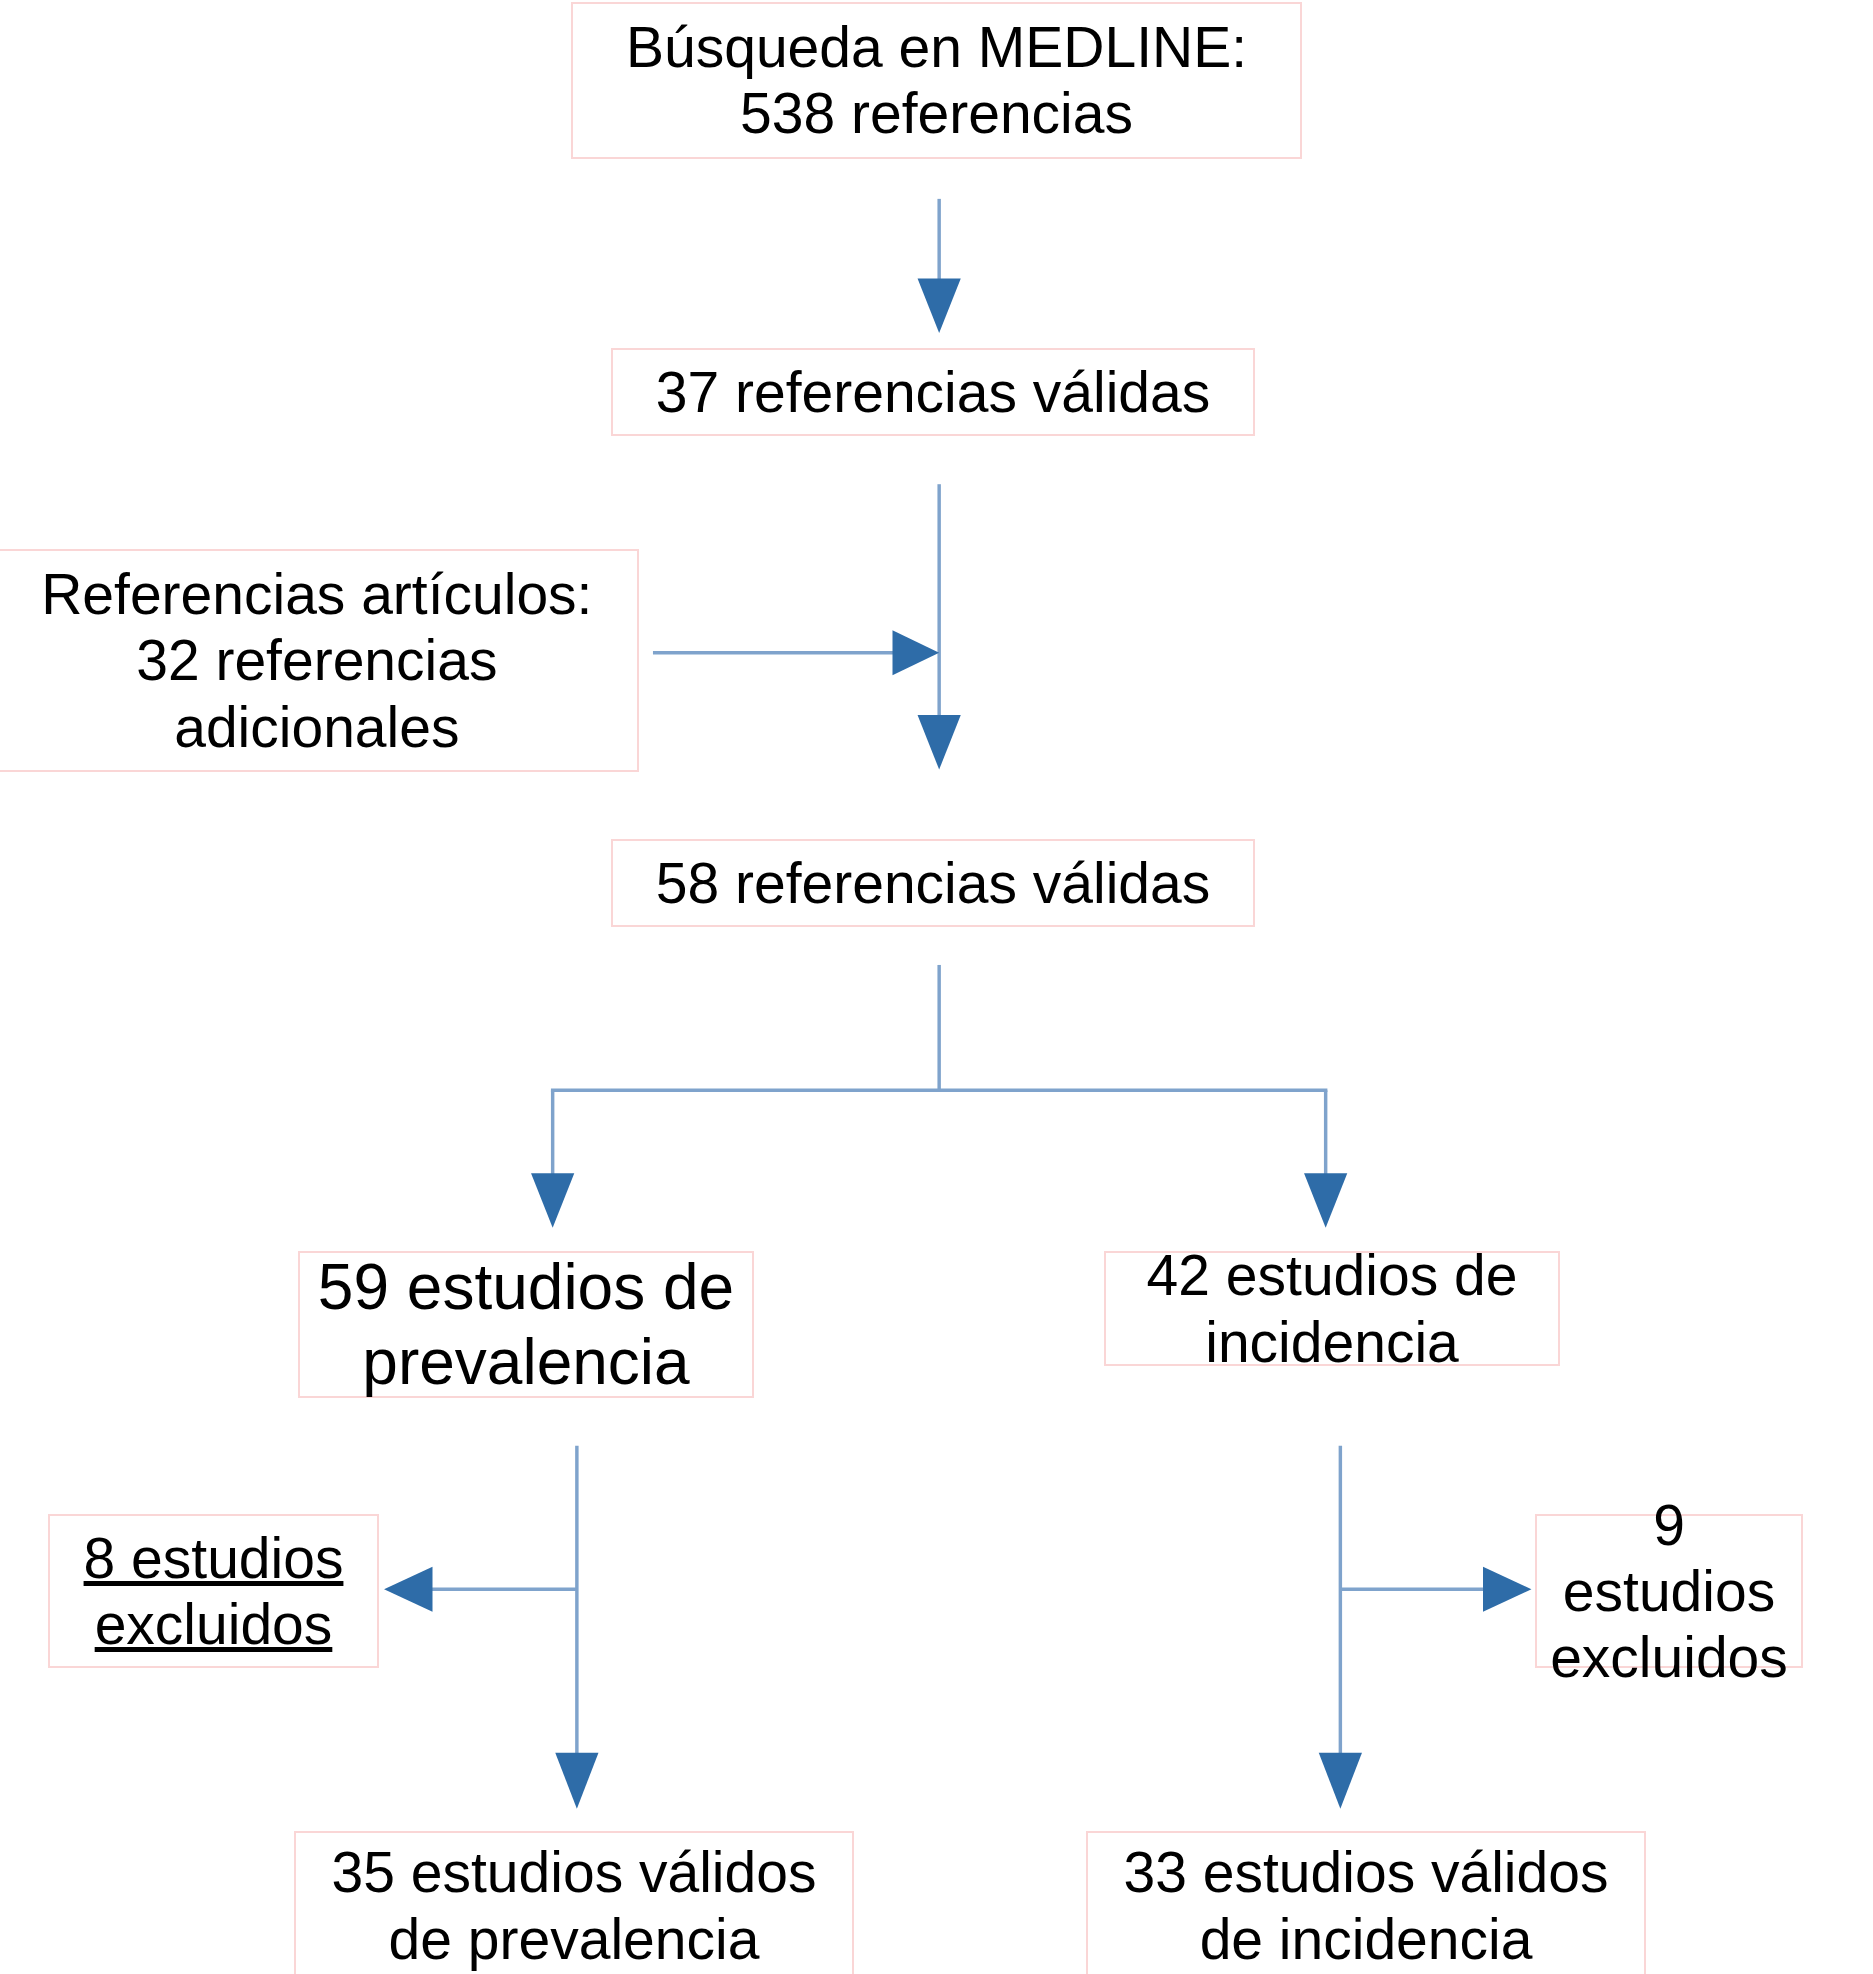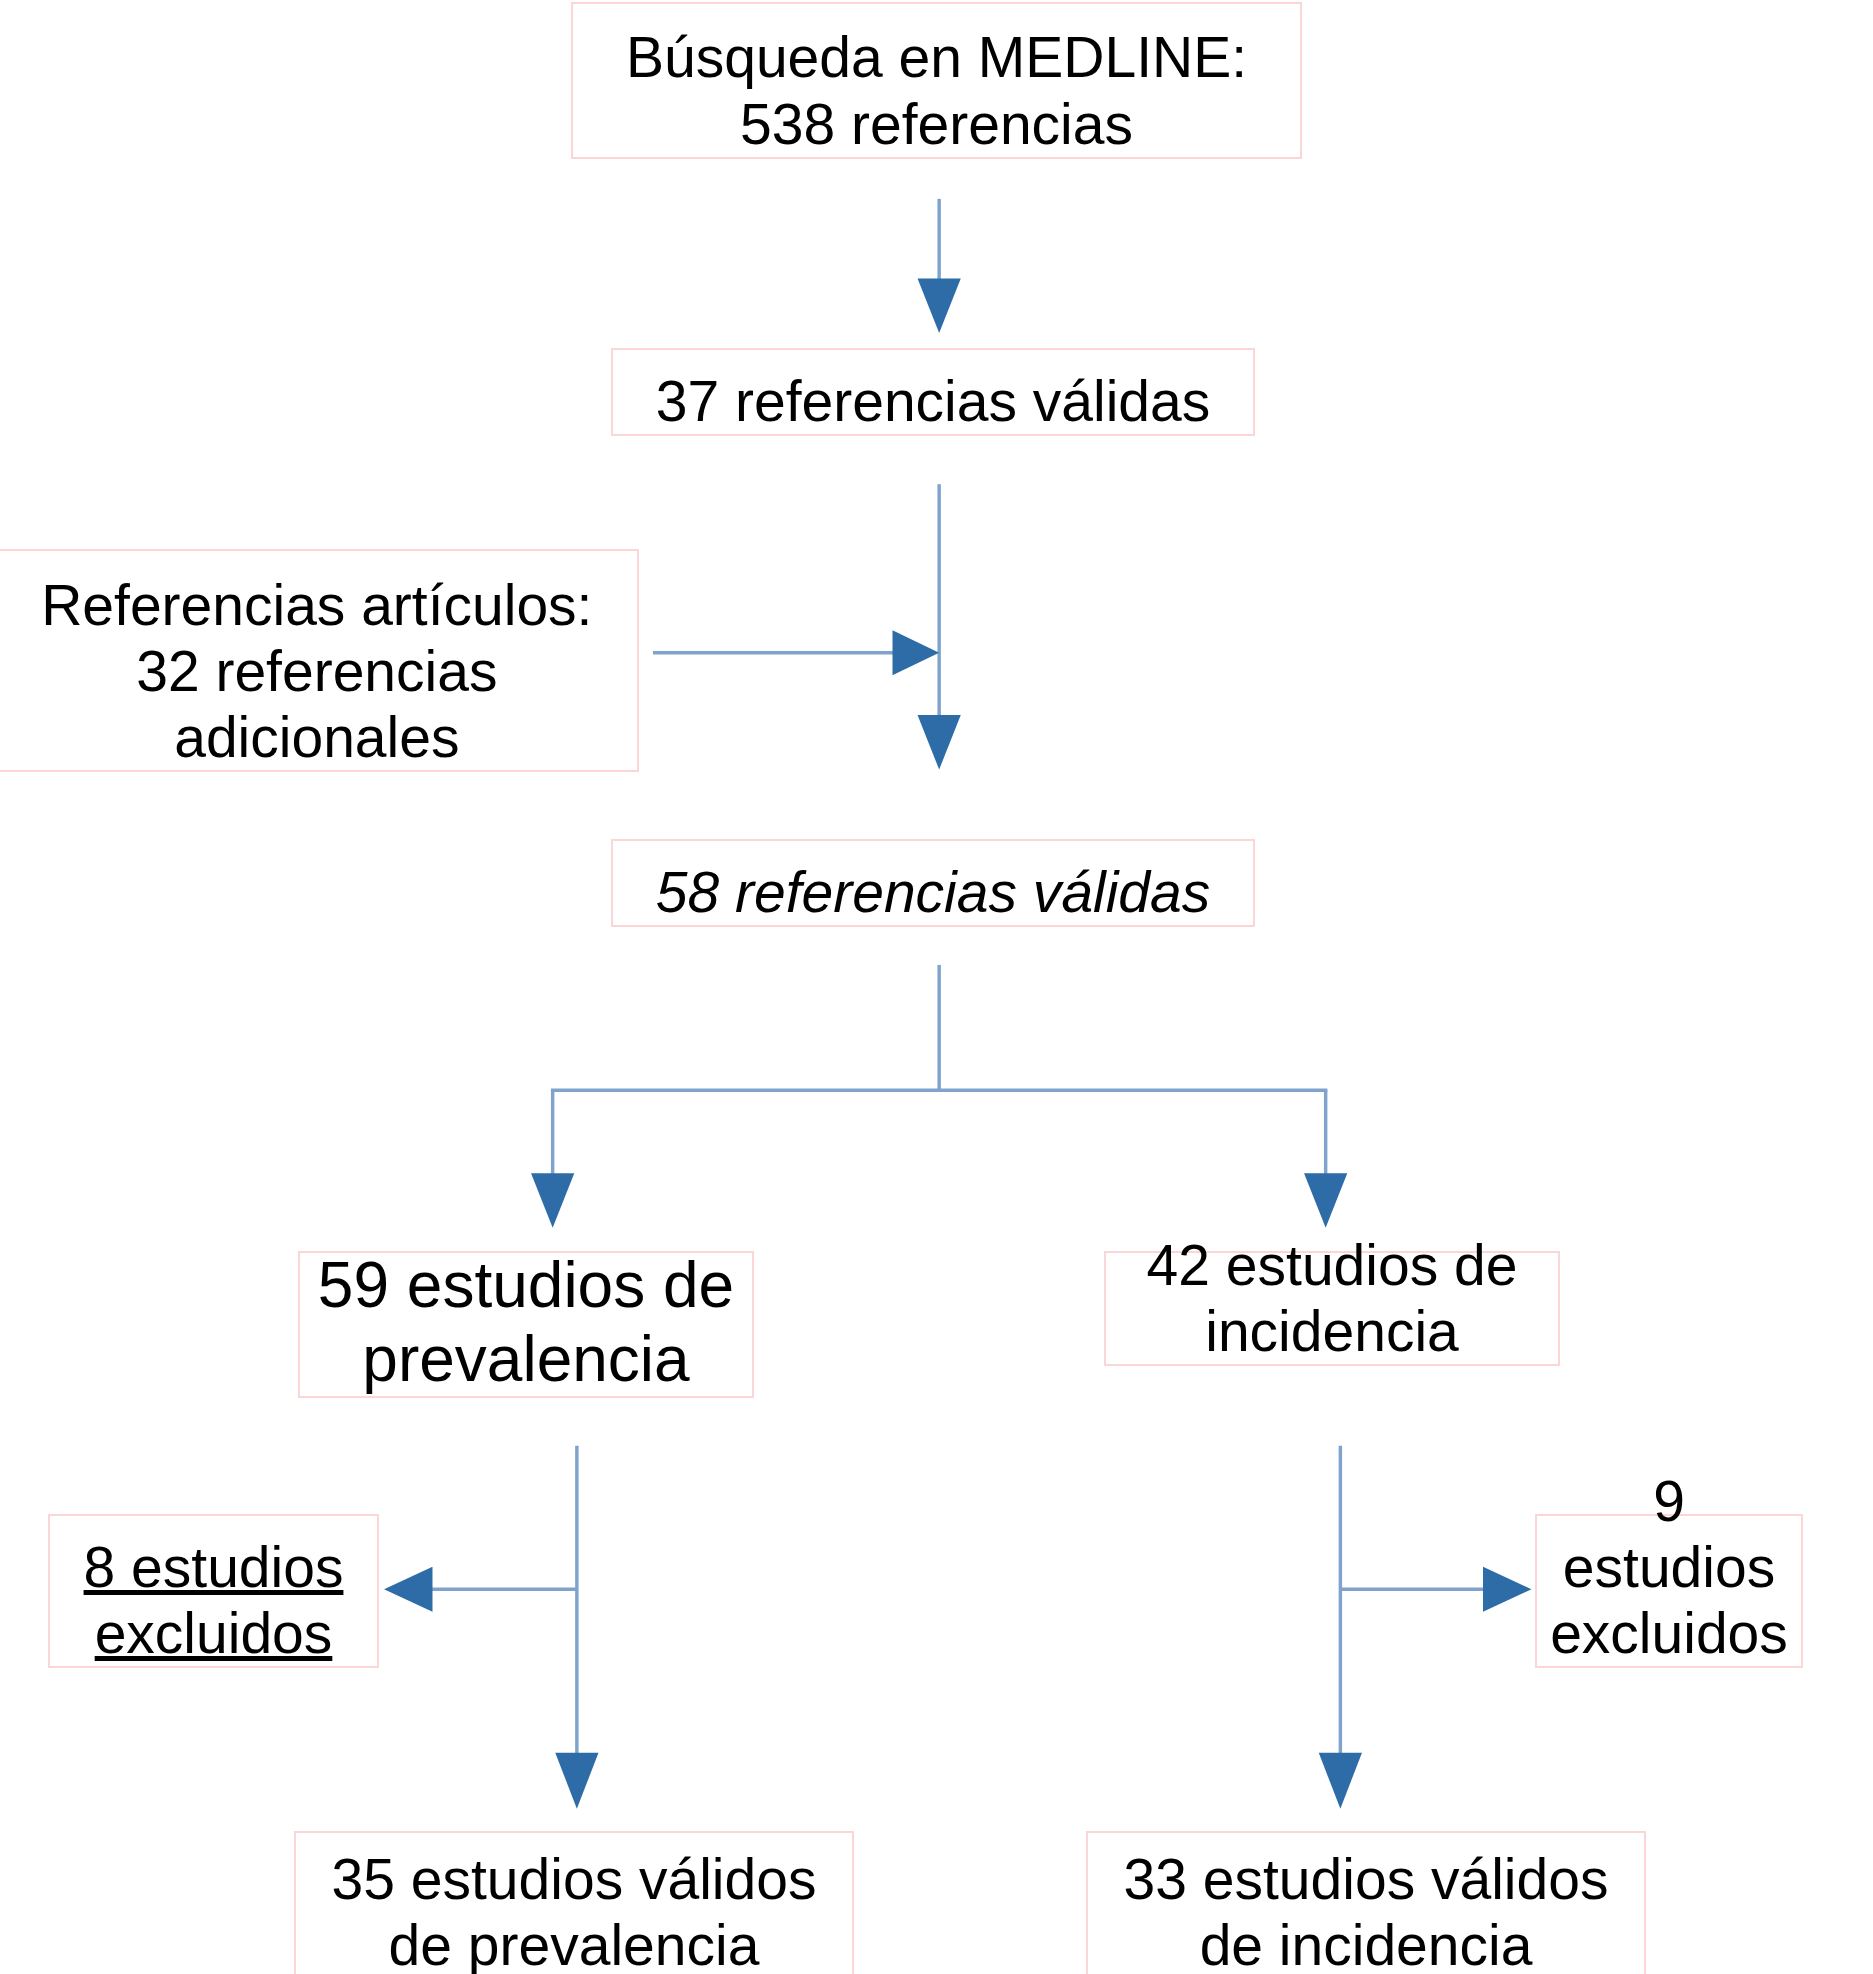--- a/index.html
+++ b/index.html
@@ -21,38 +21,38 @@
     top: 0;
     width: 1874px;
     height: 1974px;
   }
   .node {
     position: absolute;
     box-sizing: border-box;
     border: 2.6px solid #fad6d6;
     background: #ffffff;
     display: flex;
-    align-items: flex-end;
+    align-items: center;
     justify-content: center;
     text-align: center;
     color: #000000;
     line-height: 1.16;
     z-index: 2;
   }
   .node-text {
     display: block;
     white-space: pre-line;
     padding: 0 8.6px;
   }
 
   
   #node-medline      { left: 571px;  top: 1.7px;    width: 731px;  height: 157px; font-size: 57px; }
   #node-valid-37     { left: 611px;  top: 348px;  width: 644px;  height: 88px; font-size: 57px; }
   #node-additional   { left: -5.2px;   top: 549px;  width: 644px;  height: 223px; font-size: 57px; }
-  #node-valid-58     { left: 611px;  top: 839px;  width: 644px;  height: 88px; font-size: 57px; font-style: italic; }
+  #node-valid-58     { left: 611px;  top: 839px;  width: 644px;  height: 88px; font-size: 57px; }
   #node-prev-59      { left: 298px;  top: 1251px; width: 456px;  height: 147px; font-size: 64px; }
   #node-inc-42       { left: 1104px; top: 1251px; width: 456px;  height: 115px; font-size: 57px; }
   #node-excl-8       { left: 48px;   top: 1514px; width: 331px;  height: 154px; font-size: 57px; text-decoration: underline; }
   #node-excl-9       { left: 1535px; top: 1514px; width: 268px;  height: 154px; font-size: 57px; }
   #node-valid-prev-51{ left: 294px;  top: 1831px; width: 560px;  height: 149px; font-size: 57px; }
   #node-valid-inc-33 { left: 1086px; top: 1831px; width: 560px;  height: 149px; font-size: 57px; }
 </style>
 </head>
 <body>
 

